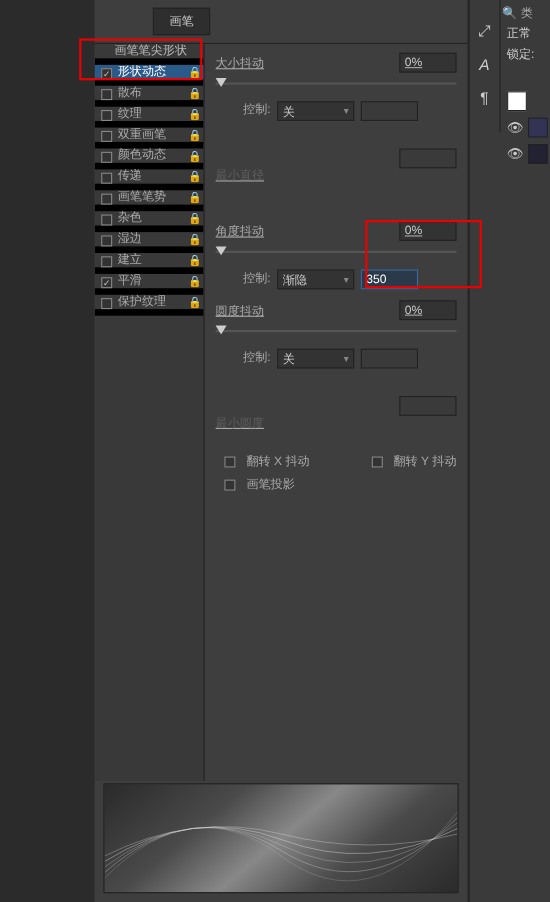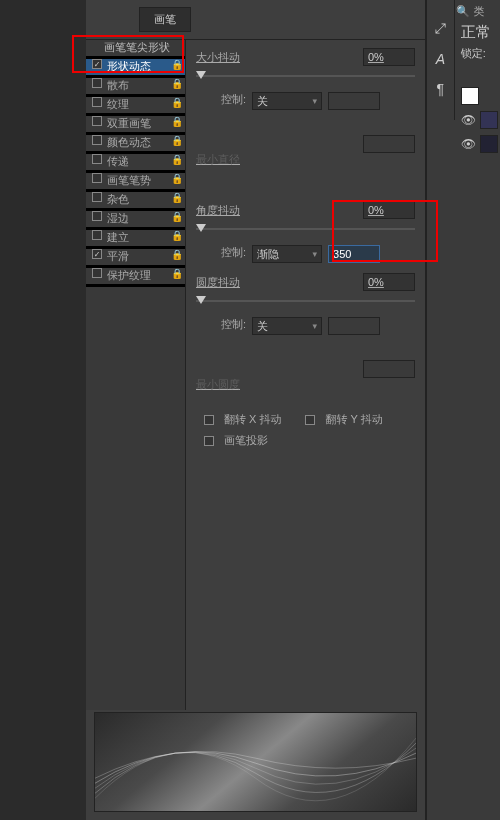--- a/index.html
+++ b/index.html
@@ -48,24 +48,24 @@
       overflow: hidden;
     }
     .option-list {
       width: 100px;
       background: #393939;
       border-right: 1px solid #222;
       overflow: hidden;
     }
     .opt-row {
       display: flex;
-      align-items: flex-start;
+      align-items: flex-end;
       height: 19px;
       padding: 0 2px 0 6px;
-      border-bottom: 3px solid #000000;
+      border-bottom: 6px solid #000000;
       position: relative;
     }
     .opt-row.header {
       padding-left: 18px;
       color: #bbb;
     }
     .opt-row.sel {
       background: #2a5a8a;
       color: #fff;
     }
@@ -174,23 +174,23 @@
       justify-content: space-between;
       margin-right: 6px;
     }
     .select::after {
       content: "▾";
       font-size: 9px;
       color: #888;
     }
     .flip-row {
       display: flex;
-      gap: 24px;
       padding-left: 8px;
       margin-bottom: 6px;
+      justify-content: space-between;
     }
     .flip-item {
       display: flex;
       align-items: center;
       gap: 5px;
     }
     .red-box1 {
       position: absolute;
       border: 2px solid #e00;
       pointer-events: none;
@@ -257,21 +257,21 @@
       border-left: 1px solid #222;
       padding: 4px 2px;
     }
     .search-row {
       display: flex;
       align-items: center;
       gap: 3px;
       margin-bottom: 4px;
     }
     .mode-row {
-      font-size: 15px;
+      font-size: 11px;
       color: #ccc;
       margin-bottom: 4px;
       padding-left: 4px;
     }
     .lock-row {
       font-size: 11px;
       color: #ccc;
       padding-left: 4px;
     }
     .thumb-row {

